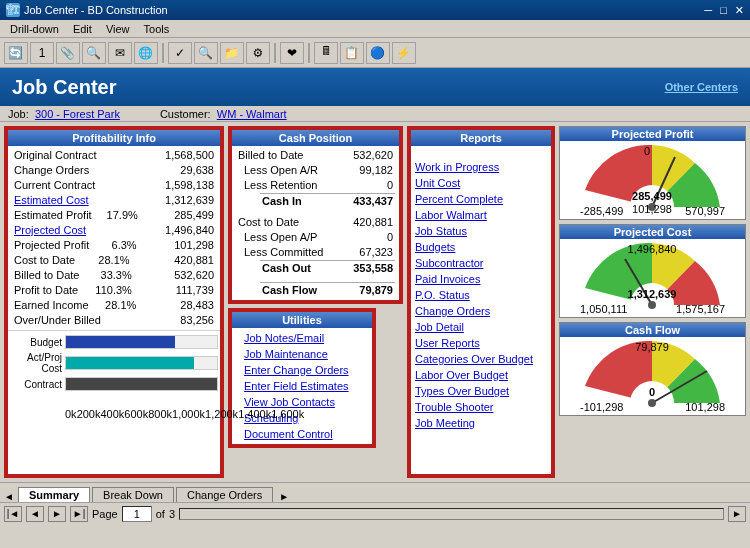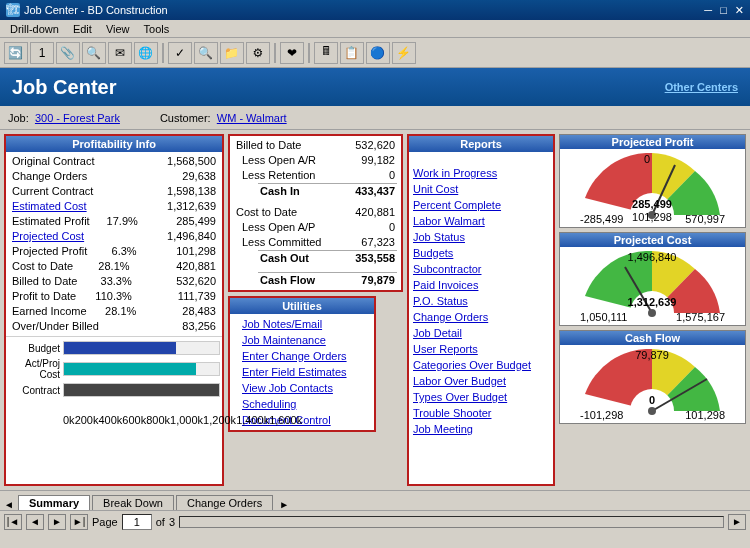--- a/index.html
+++ b/index.html
@@ -65,36 +65,36 @@
     .other-centers { color: #88ccff; font-size: 11px; text-decoration: underline; cursor: pointer; font-weight: bold; }
 
     
     .job-info-bar {
       background: #d4d0c8;
       padding: 3px 8px;
       display: flex;
       gap: 40px;
       align-items: center;
       border-bottom: 1px solid #a0a0a0;
-      height: 24px;
+      height: 16px;
     }
     .job-link { color: #0000cc; text-decoration: underline; cursor: pointer; }
 
     
     .main-content {
       display: flex;
       gap: 4px;
       padding: 4px;
       height: 360px;
       background: #d4d0c8;
     }
 
     
     .panel {
-      border: 2px solid #b91c1c;
+      border: 4px solid #b91c1c;
       background: white;
     }
     .panel-header {
       background: linear-gradient(to bottom, #5588cc, #2255aa);
       color: white;
       text-align: center;
       font-weight: bold;
       padding: 2px 4px;
       font-size: 11px;
     }
@@ -340,20 +340,21 @@
         <span>1,200k</span>
         <span>1,400k</span>
         <span>1,600k</span>
       </div>
     </div>
   </div>
 
   <div style="display:flex; flex-direction:column; gap:4px; height:100%;">
 
     <div class="panel cash-panel">
+      <div class="panel-header">Cash Position</div>
       <div class="cash-content">
         <div class="cash-row">
           <span>Billed to Date</span>
           <span class="value">532,620</span>
         </div>
         <div class="cash-row indent">
           <span>Less Open A/R</span>
           <span class="value">99,182</span>
         </div>
         <div class="cash-row indent">

